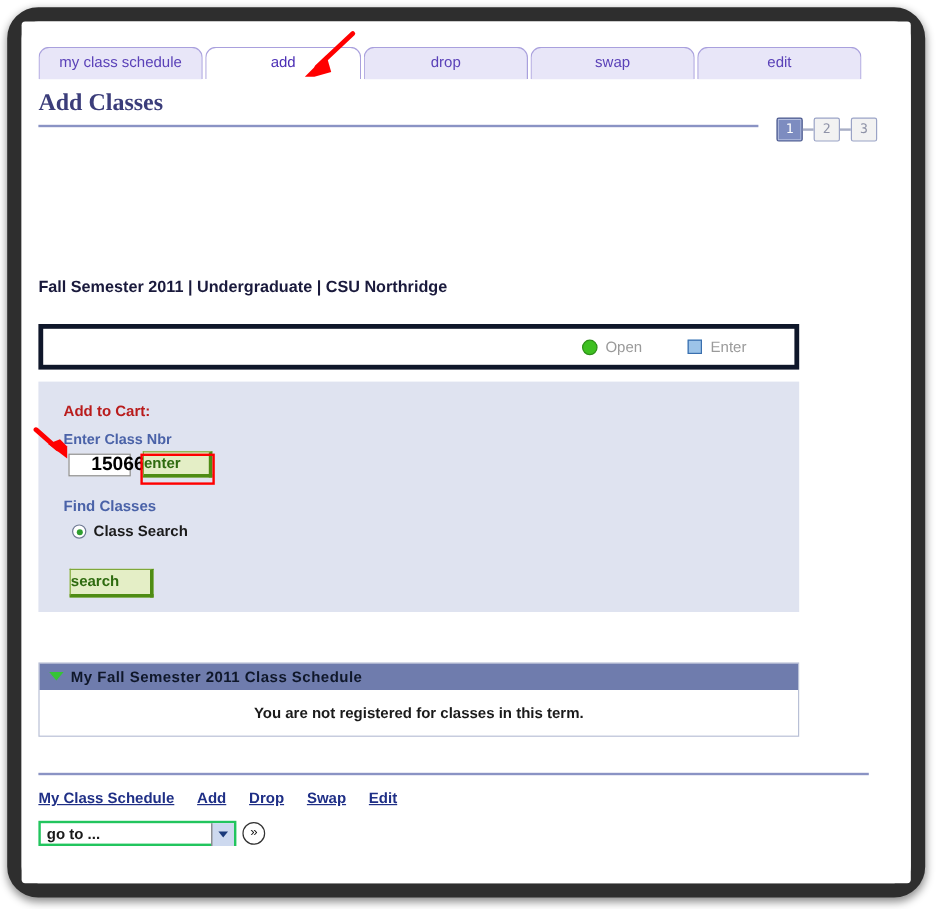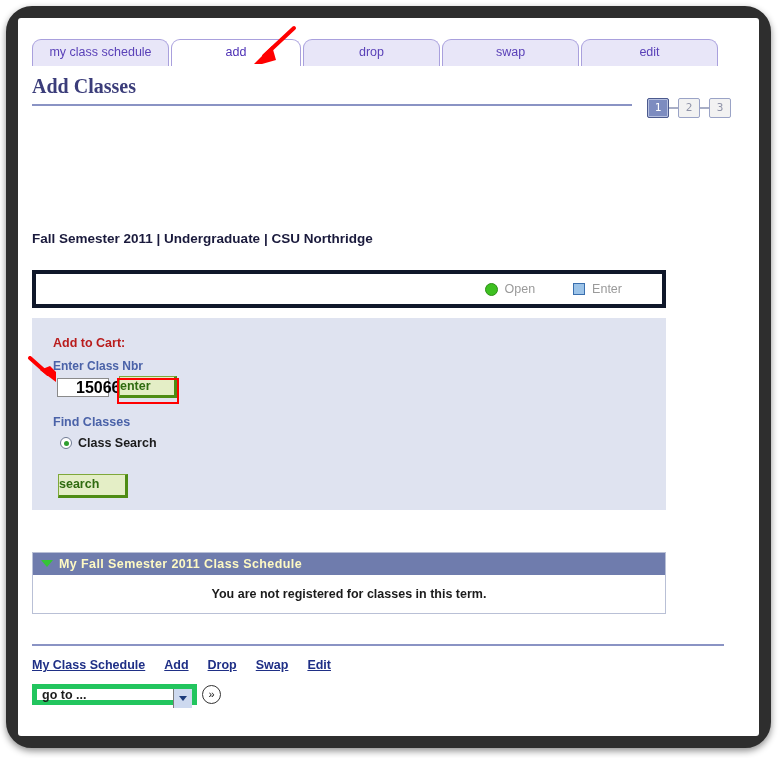--- a/index.html
+++ b/index.html
@@ -314,21 +314,21 @@
   .sched {
     position: absolute;
     left: 14px; top: 534px;
     width: 634px; height: 62px;
     border: 1px solid #b9c0d6;
     background: #ffffff;
   }
   .sched-head {
     height: 22px;
     background: #6f7cad;
-    color: #fef9c3;
+    color: #0f172a;
     font-size: 12.5px;
     font-weight: bold;
     line-height: 22px;
     padding-left: 26px;
     position: relative;
     letter-spacing: 0.4px;
   }
   .tri {
     position: absolute;
     left: 8px; top: 7px;
@@ -368,21 +368,21 @@
     margin-right: 19px;
     cursor: pointer;
   }
   .goto-row {
     position: absolute;
     left: 14px; top: 666px;
     display: flex; align-items: center;
   }
   .goto-select {
     width: 165px; height: 21px;
-    border: 5px solid #22c55e;
+    border: 2px solid #22c55e;
     background: #ffffff;
     font-size: 12.5px;
     font-weight: bold;
     color: #1b1b1b;
     display: flex; align-items: center;
     padding-left: 5px;
     position: relative;
     cursor: pointer;
   }
   .goto-arrow {

